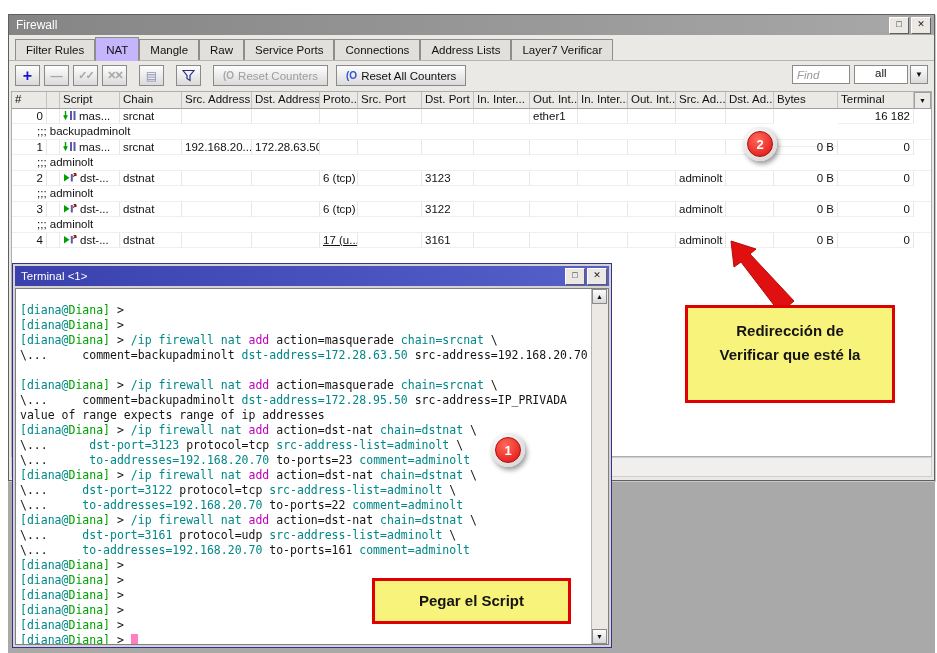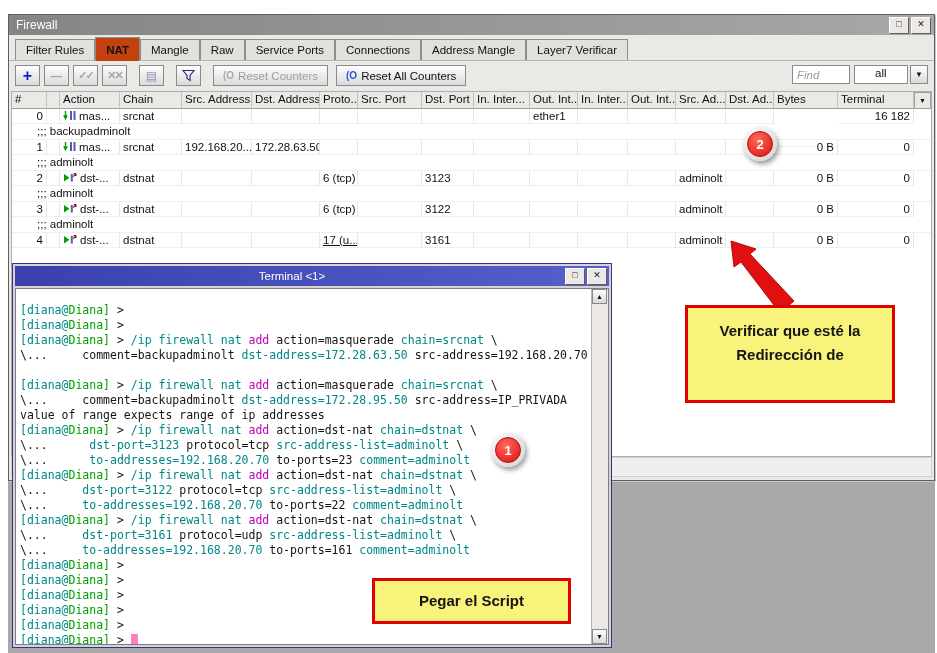--- a/index.html
+++ b/index.html
@@ -12,21 +12,21 @@
       background:#ebe9e6;border:1px solid #5f5f5f;box-shadow:1px 1px 0 #c9c9c9;}
   .fw-title{height:20px;background:linear-gradient(90deg,#858585,#a8a8a8);display:flex;
             align-items:center;padding:0 3px 0 7px;}
   .fw-title .t{flex:1;color:#fff;font-size:12px;}
   .winbtn{width:18px;height:15px;margin-left:2px;background:#ece9e5;border:1px solid;
           border-color:#ffffff #5f5f5f #5f5f5f #ffffff;font-size:9px;line-height:13px;
           text-align:center;color:#222;cursor:default;}
   .tabbar{display:flex;align-items:flex-end;height:25px;padding-left:6px;border-bottom:1px solid #b5b5b5;}
   .tab{box-sizing:border-box;height:21px;padding:4px 10px 0;border:1px solid #8d8d8d;border-bottom:none;
        background:#e2e0dc;font-size:11.5px;white-space:nowrap;}
-  .tab.active{height:24px;padding-top:6px;background:#c2410c;margin-bottom:-1px;position:relative;z-index:2;font-weight:bold;}
+  .tab.active{height:24px;padding-top:6px;background:#c4b5fd;margin-bottom:-1px;position:relative;z-index:2;}
   .toolbar{position:relative;height:29px;display:flex;align-items:center;padding:0 6px;}
   .tbtn{width:25px;height:21px;box-sizing:border-box;border:1px solid #8a8a8a;margin-right:4px;
         background:linear-gradient(#fefefe,#dadada);display:flex;align-items:center;justify-content:center;}
   .tbtn.gap{margin-left:8px;}
   .ico-plus{color:#1515cc;font-weight:bold;font-size:16px;line-height:14px;}
   .ico-dis{color:#a8a8a8;font-weight:bold;font-size:11px;letter-spacing:-2px;}
   .ico-minus{color:#a8a8a8;font-weight:bold;font-size:12px;}
   .ico-card{color:#9090b8;font-size:12px;}
   .rbtn{height:21px;box-sizing:border-box;border:1px solid #8a8a8a;margin-left:8px;padding:0 9px;
         background:linear-gradient(#fefefe,#dadada);display:flex;align-items:center;font-size:11.5px;white-space:nowrap;}
@@ -58,21 +58,21 @@
   .cell .aicon{display:inline-block;vertical-align:-1px;margin-right:3px;}
   .crow{height:15px;border-bottom:1px solid #efefef;font-size:11.5px;line-height:14px;padding-left:25px;
         white-space:nowrap;}
   .statusbar{position:absolute;left:2px;right:2px;bottom:3px;height:18px;background:#f0efed;
              border:1px solid #cfcfcf;}
   
   .term{position:absolute;left:12px;top:263px;width:600px;height:385px;box-sizing:border-box;
         background:#d6d3ce;border:1px solid #32329a;padding:2px;z-index:5;}
   .term-title{height:20px;background:linear-gradient(90deg,#3a41ad,#5560c9);display:flex;
               align-items:center;padding:0 2px 0 6px;}
-  .term-title .t{flex:1;color:#fff;font-size:11.5px;text-align:center;}
+  .term-title .t{flex:1;color:#fff;font-size:11.5px;}
   .term-body{position:absolute;left:2px;right:2px;top:24px;bottom:2px;background:#fff;
              border:1px solid #7f7f7f;overflow:hidden;}
   .term-text{position:absolute;left:4px;top:14px;right:18px;bottom:0;
              font-family:"DejaVu Sans Mono",monospace;font-size:11.5px;line-height:15px;white-space:pre;}
   .tc-c{color:#008787;} .tc-g{color:#00a000;} .tc-m{color:#bc00bc;margin-top:12px;} .tc-k{color:#141414;}
   .cursor{display:inline-block;width:7px;height:12px;background:#ff7fc0;vertical-align:-2px;}
   .term-scroll{position:absolute;top:0;right:0;bottom:0;width:16px;background:#ece9e5;border-left:1px solid #b5b5b5;}
   .sbtn{position:absolute;left:0;width:15px;height:15px;box-sizing:border-box;border:1px solid #8a8a8a;
         background:linear-gradient(#fdfdfd,#d8d8d8);font-size:7px;text-align:center;line-height:13px;color:#111;}
   .sbtn.up{top:0;} .sbtn.down{bottom:0;}
@@ -103,21 +103,21 @@
       <span class="winbtn">✕</span>
     </div>
 
     <div class="tabbar">
         <div class="tab">Filter Rules</div>
         <div class="tab active">NAT</div>
         <div class="tab">Mangle</div>
         <div class="tab">Raw</div>
         <div class="tab">Service Ports</div>
         <div class="tab">Connections</div>
-        <div class="tab">Address Mangle</div>
+        <div class="tab">Address Lists</div>
         <div class="tab">Layer7 Verificar</div>
       </div>
 
     <div class="toolbar">
       <div class="tbtn">
         <span class="ico-plus">+</span>
       </div>
       <div class="tbtn">
         <span class="ico-minus">—</span>
       </div>
@@ -145,21 +145,21 @@
       </div>
       <input class="findbox" placeholder="Find" style="">
       <div class="allbox">all</div>
       <div class="dropbtn">▼</div>
     </div>
 
     <div class="tablewrap">
       <div class="thead">
           <div class="hcell" style="width: 35px;">#</div>
           <div class="hcell" style="width: 13px;"></div>
-          <div class="hcell" style="width: 60px;">Action</div>
+          <div class="hcell" style="width: 60px;">Script</div>
           <div class="hcell" style="width: 62px;">Chain</div>
           <div class="hcell" style="width: 70px;">Src. Address</div>
           <div class="hcell" style="width: 68px;">Dst. Address</div>
           <div class="hcell" style="width: 38px;">Proto...</div>
           <div class="hcell" style="width: 64px;">Src. Port</div>
           <div class="hcell" style="width: 52px;">Dst. Port</div>
           <div class="hcell" style="width: 56px;">In. Inter...</div>
           <div class="hcell" style="width: 48px;">Out. Int...</div>
           <div class="hcell" style="width: 50px;">In. Inter...</div>
           <div class="hcell" style="width: 48px;">Out. Int...</div>
@@ -316,18 +316,18 @@
   </svg>
 
   <div class="badge" style="left:743px;top:127px;">
     <div class="badge-inner">2</div>
   </div>
   <div class="badge" style="left:491px;top:433px;">
     <div class="badge-inner">1</div>
   </div>
 
   <div class="note note-verificar">
+    <div>Redirección de</div>
     <div>Verificar que esté la</div>
-    <div>Redirección de</div>
   </div>
   <div class="note note-pegar">Pegar el Script</div>
 
 </div>
 
 </body></html>

